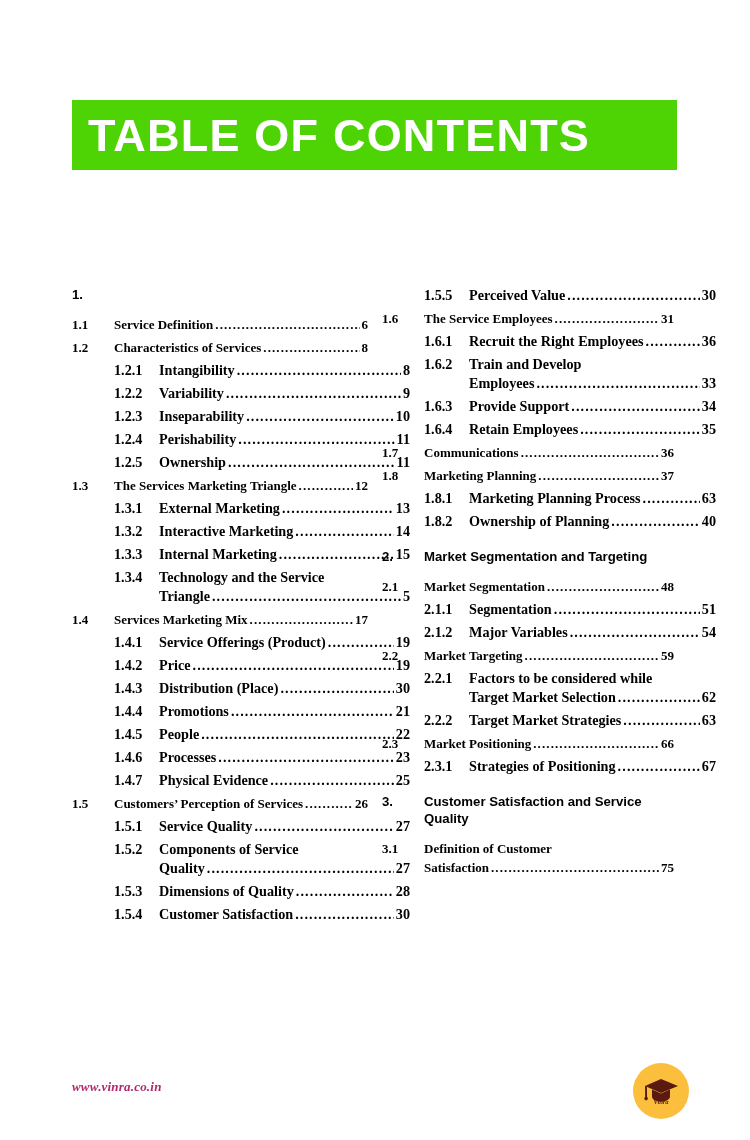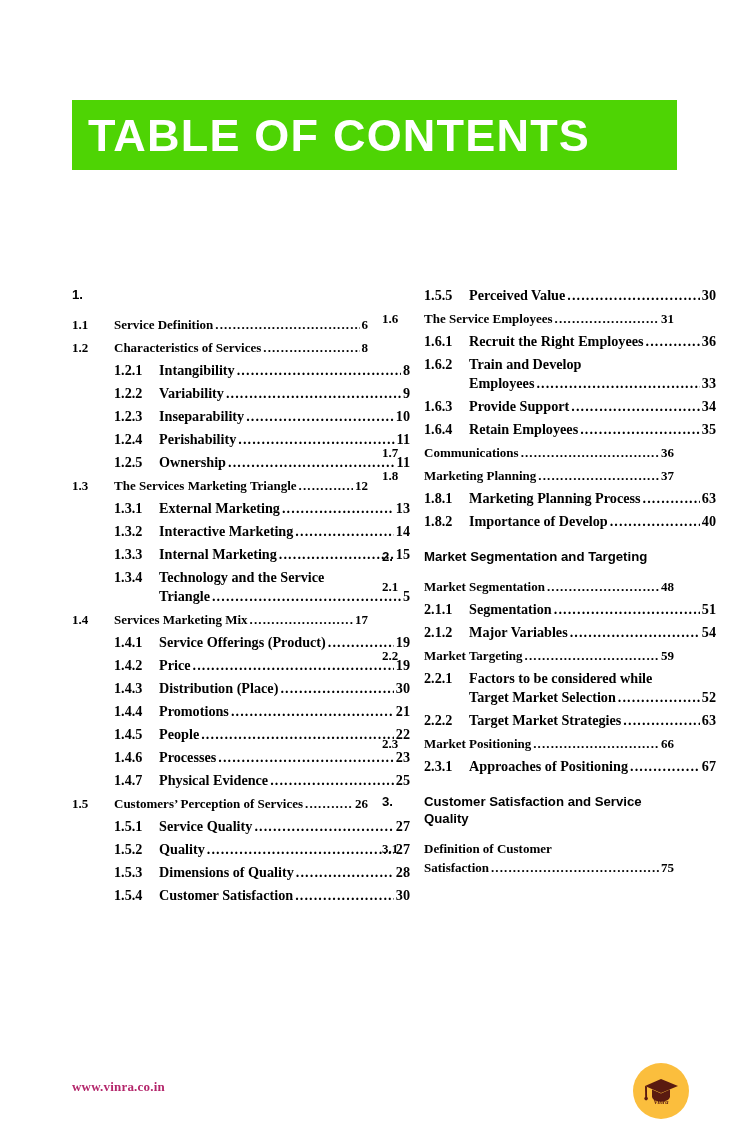--- a/index.html
+++ b/index.html
@@ -121,20 +121,21 @@
   }
 
   .gap-chapter { height: 13px; }
 
   
   .site-url {
     position: absolute;
     left: 72px;
     top: 1079px;
     font-family: "Liberation Serif", serif;
+    font-style: italic;
     font-weight: bold;
     font-size: 13px;
     color: #b4266b;
     letter-spacing: 0.2px;
   }
   .brand-logo {
     position: absolute;
     left: 633px;
     top: 1063px;
     width: 56px;
@@ -376,20 +377,23 @@
           <div class="e-line">
             <span class="e-title">Service Quality</span>
             <span class="e-dots">........................................................................................................................................................................................................</span>
             <span class="e-page">27</span>
           </div>
         </div>
       </div>
       <div class="entry sub">
         <span class="e-num">1.5.2</span>
         <div class="e-body">
+          <div class="e-line plain">
+            <span class="e-title">Components of Service</span>
+          </div>
           <div class="e-line">
             <span class="e-title">Quality</span>
             <span class="e-dots">........................................................................................................................................................................................................</span>
             <span class="e-page">27</span>
           </div>
         </div>
       </div>
       <div class="entry sub">
         <span class="e-num">1.5.3</span>
         <div class="e-body">
@@ -502,21 +506,21 @@
             <span class="e-title">Marketing Planning Process</span>
             <span class="e-dots">........................................................................................................................................................................................................</span>
             <span class="e-page">63</span>
           </div>
         </div>
       </div>
       <div class="entry sub">
         <span class="e-num">1.8.2</span>
         <div class="e-body">
           <div class="e-line">
-            <span class="e-title">Importance of Develop</span>
+            <span class="e-title">Ownership of Planning</span>
             <span class="e-dots">........................................................................................................................................................................................................</span>
             <span class="e-page">40</span>
           </div>
         </div>
       </div>
       <div class="gap-chapter"></div>
       <div class="entry chapter">
         <span class="e-num">2.</span>
         <div class="e-body"><span class="e-title wrapline">Market Segmentation and Targeting</span></div>
       </div>
@@ -562,21 +566,21 @@
       </div>
       <div class="entry sub">
         <span class="e-num">2.2.1</span>
         <div class="e-body">
           <div class="e-line plain">
             <span class="e-title">Factors to be considered while</span>
           </div>
           <div class="e-line">
             <span class="e-title">Target Market Selection</span>
             <span class="e-dots">........................................................................................................................................................................................................</span>
-            <span class="e-page">52</span>
+            <span class="e-page">62</span>
           </div>
         </div>
       </div>
       <div class="entry sub">
         <span class="e-num">2.2.2</span>
         <div class="e-body">
           <div class="e-line">
             <span class="e-title">Target Market Strategies</span>
             <span class="e-dots">........................................................................................................................................................................................................</span>
             <span class="e-page">63</span>
@@ -590,21 +594,21 @@
             <span class="e-title">Market Positioning</span>
             <span class="e-dots">........................................................................................................................................................................................................</span>
             <span class="e-page">66</span>
           </div>
         </div>
       </div>
       <div class="entry sub">
         <span class="e-num">2.3.1</span>
         <div class="e-body">
           <div class="e-line">
-            <span class="e-title">Approaches of Positioning</span>
+            <span class="e-title">Strategies of Positioning</span>
             <span class="e-dots">........................................................................................................................................................................................................</span>
             <span class="e-page">67</span>
           </div>
         </div>
       </div>
       <div class="gap-chapter"></div>
       <div class="entry chapter">
         <span class="e-num">3.</span>
         <div class="e-body"><span class="e-title wrapline">Customer Satisfaction and Service Quality</span></div>
       </div>

